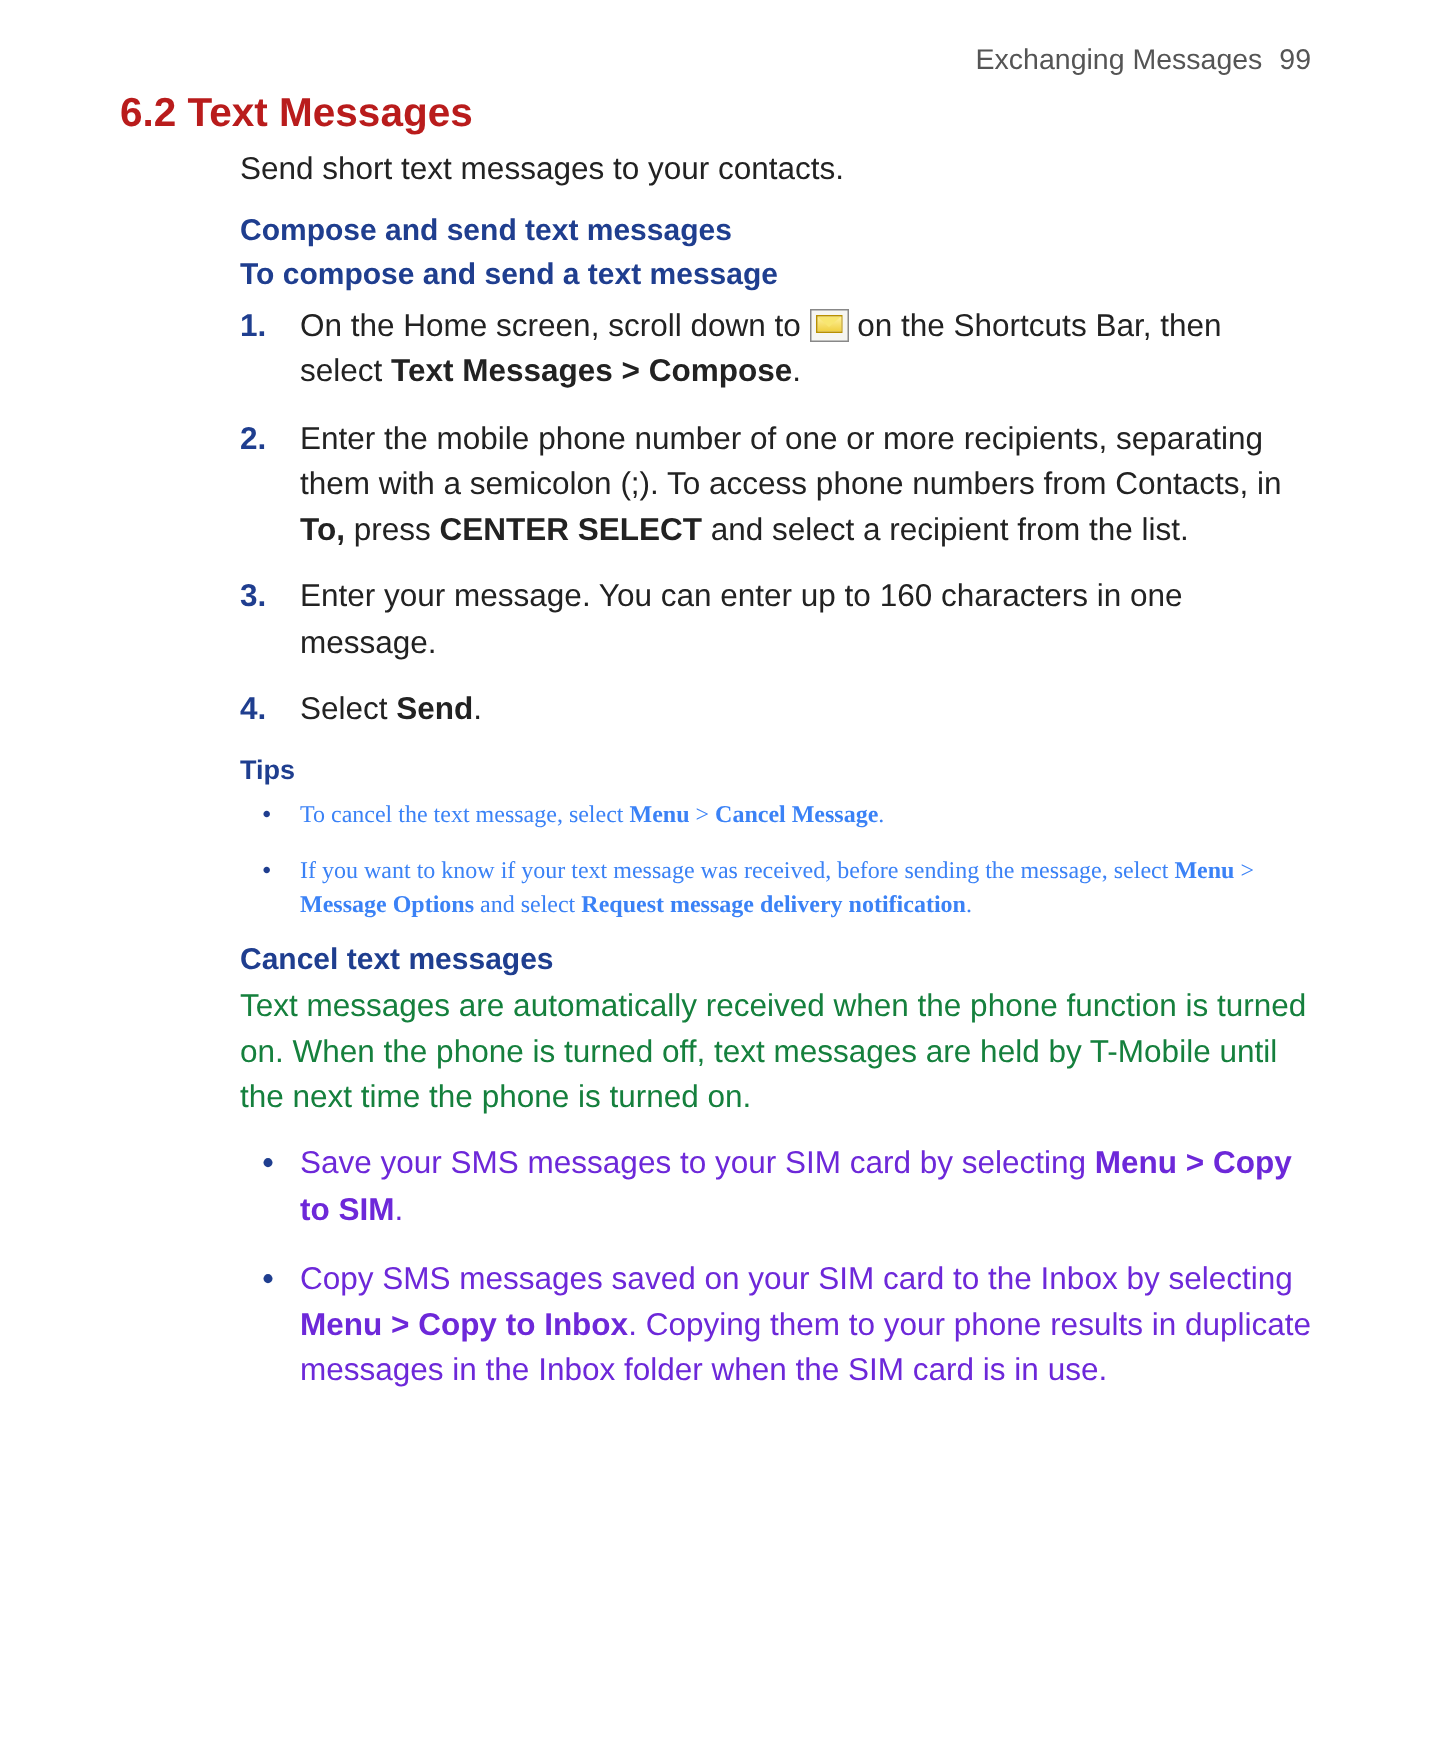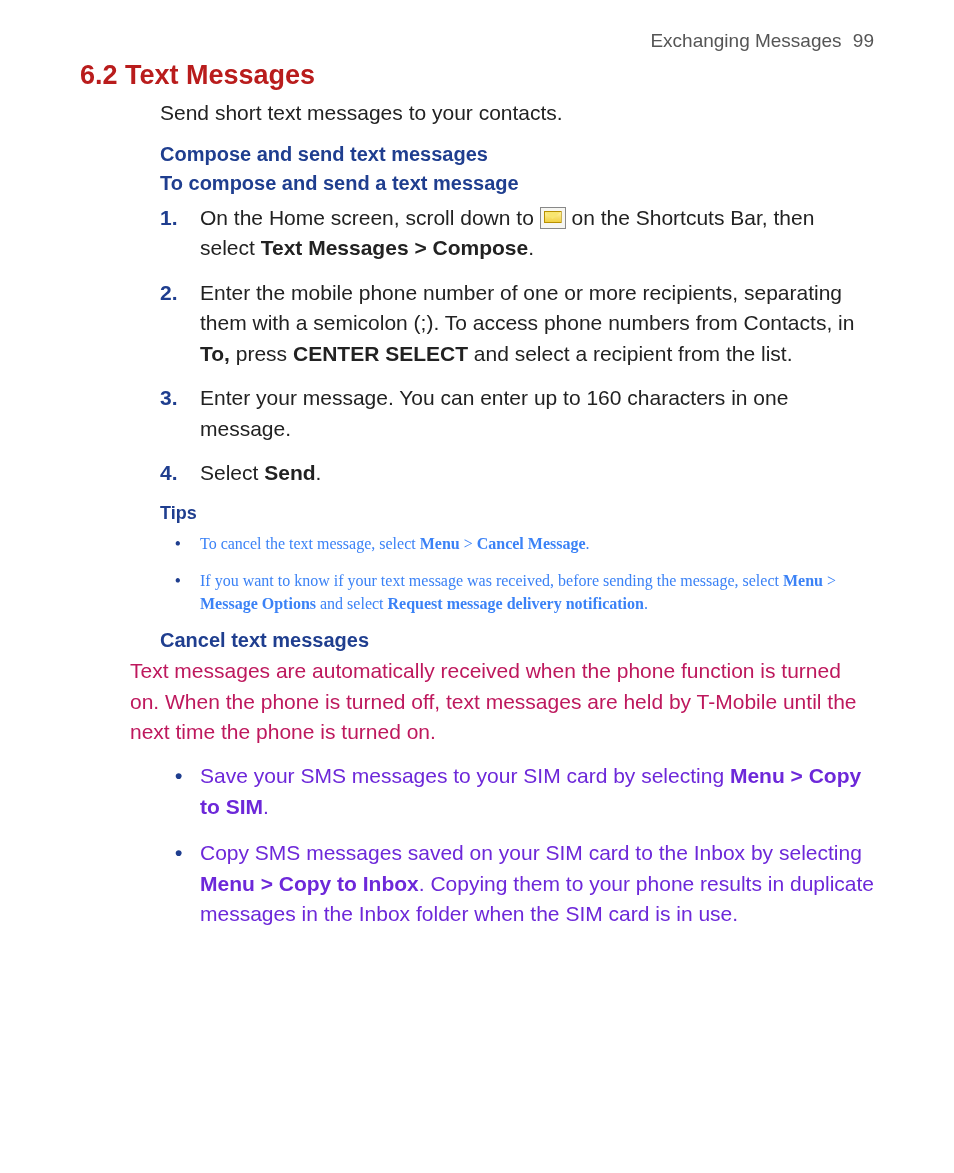--- a/index.html
+++ b/index.html
@@ -92,22 +92,22 @@
     content: "•";
     position: absolute;
     left: 15px;
     top: 0;
     color: #1f3e8f;
     font-weight: 700;
   }
   .body-para {
     font-size: 21px;
     line-height: 1.45;
-    margin: 4px 0 14px 50px;
-    color: #be185d;
+    margin: 4px 0 14px 80px;
+    color: #15803d;
   }
   ul.body-bullets {
     list-style: none;
     margin: 0 0 14px 80px;
     padding: 0;
   }
   ul.body-bullets > li {
     position: relative;
     padding-left: 40px;
     font-size: 21px;

